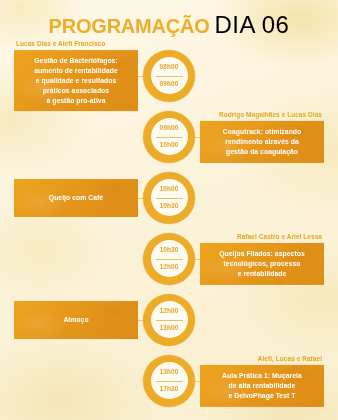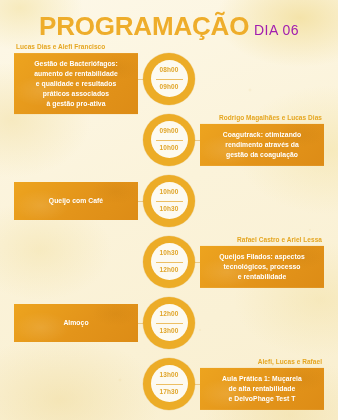--- a/index.html
+++ b/index.html
@@ -48,29 +48,29 @@
   .page { position: relative; z-index: 2; width: 338px; height: 420px; }
 
   
   .title {
     text-align: center;
     padding-top: 11px;
     letter-spacing: .3px;
     white-space: nowrap;
   }
   .title .strong {
-    font-size: 26px;
+    font-size: 20px;
     font-weight: 700;
     color: #eead2b;
     letter-spacing: -.2px;
   }
   .title .light {
-    font-size: 14px;
+    font-size: 24px;
     font-weight: 400;
-    color: #a21caf;
+    color: #000000;
     letter-spacing: .5px;
     margin-top: 29px;
   }
 
   
   .timeline {
     position: relative;
     margin-top: 6px;
   }
 

